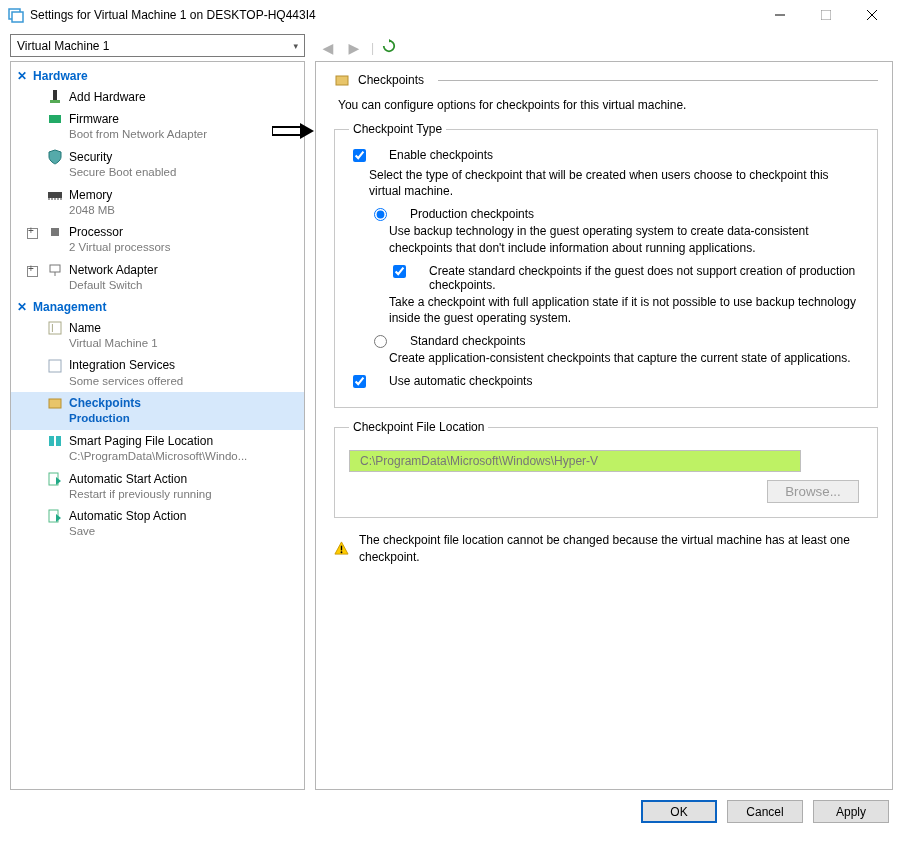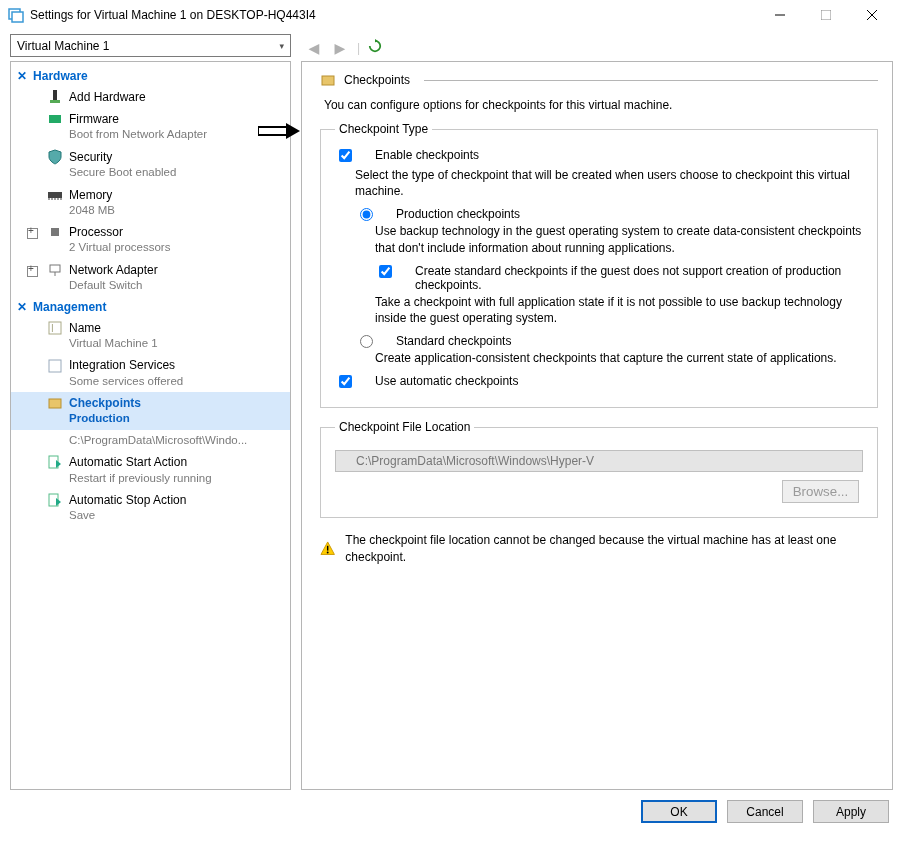--- a/index.html
+++ b/index.html
@@ -122,31 +122,31 @@
     margin: 0 0 12px 0;
     padding: 10px 14px 14px 14px;
   }
   legend { padding: 0 4px; font-size:12px;}
   .ck-row { display:flex; align-items:flex-start; gap:20px; margin: 2px 0; }
   .ck-row input[type=checkbox], .ck-row input[type=radio] { margin-top:1px; }
   .explain { color:#000; margin: 2px 0 8px 20px; line-height:1.35;}
   .indent1 { margin-left: 20px; }
   .indent2 { margin-left: 40px; }
   .file-input {
-    width: 528px;
+    width: 452px;
     height: 22px;
     border: 1px solid #bfbfbf;
-    background: #e5e5e5;
+    background: #bef264;
     color: #777;
-    padding: 3px 20px;
+    padding: 3px 10px;
     margin: 6px 0 8px 0;
     font-size:12px;
   }
   .browse-btn {
-    width: 77px; height:23px;
+    width: 92px; height:23px;
     border:1px solid #bfbfbf;
     background:#efefef;
     color:#9a9a9a;
     float: right;
     margin-right: 4px;
   }
   .warn-row { display:flex; gap:10px; margin-top: 14px; align-items:center;}
   .warn-icon { width:16px;height:16px;}
   .pointer-arrow {
     position:absolute;
@@ -333,20 +333,29 @@
               <svg viewBox="0 0 16 16">
                 <rect x="2" y="4" width="12" height="9" fill="#e8c56a" stroke="#b89030"></rect>
               </svg>
             </span>
           <span class="lbl">Checkpoints</span>
         </div>
         <span class="sub">Production</span>
       </div>
 
       <div class="nav-item">
+        <div class="row1">
+          <span class="mini-icon">
+              <svg viewBox="0 0 16 16">
+                <rect x="2" y="3" width="5" height="10" fill="#3bb"></rect>
+                <rect x="9" y="3" width="5" height="10" fill="#3bb"></rect>
+              </svg>
+            </span>
+          <span class="lbl">Smart Paging File Location</span>
+        </div>
         <span class="sub">C:\ProgramData\Microsoft\Windo...</span>
       </div>
 
       <div class="nav-item">
         <div class="row1">
           <span class="mini-icon">
               <svg viewBox="0 0 16 16">
                 <rect x="2" y="2" width="9" height="12" fill="none" stroke="#5b8"></rect>
                 <path d="M9 6 L14 10 L9 14 Z" fill="#2a8"></path>
               </svg>

